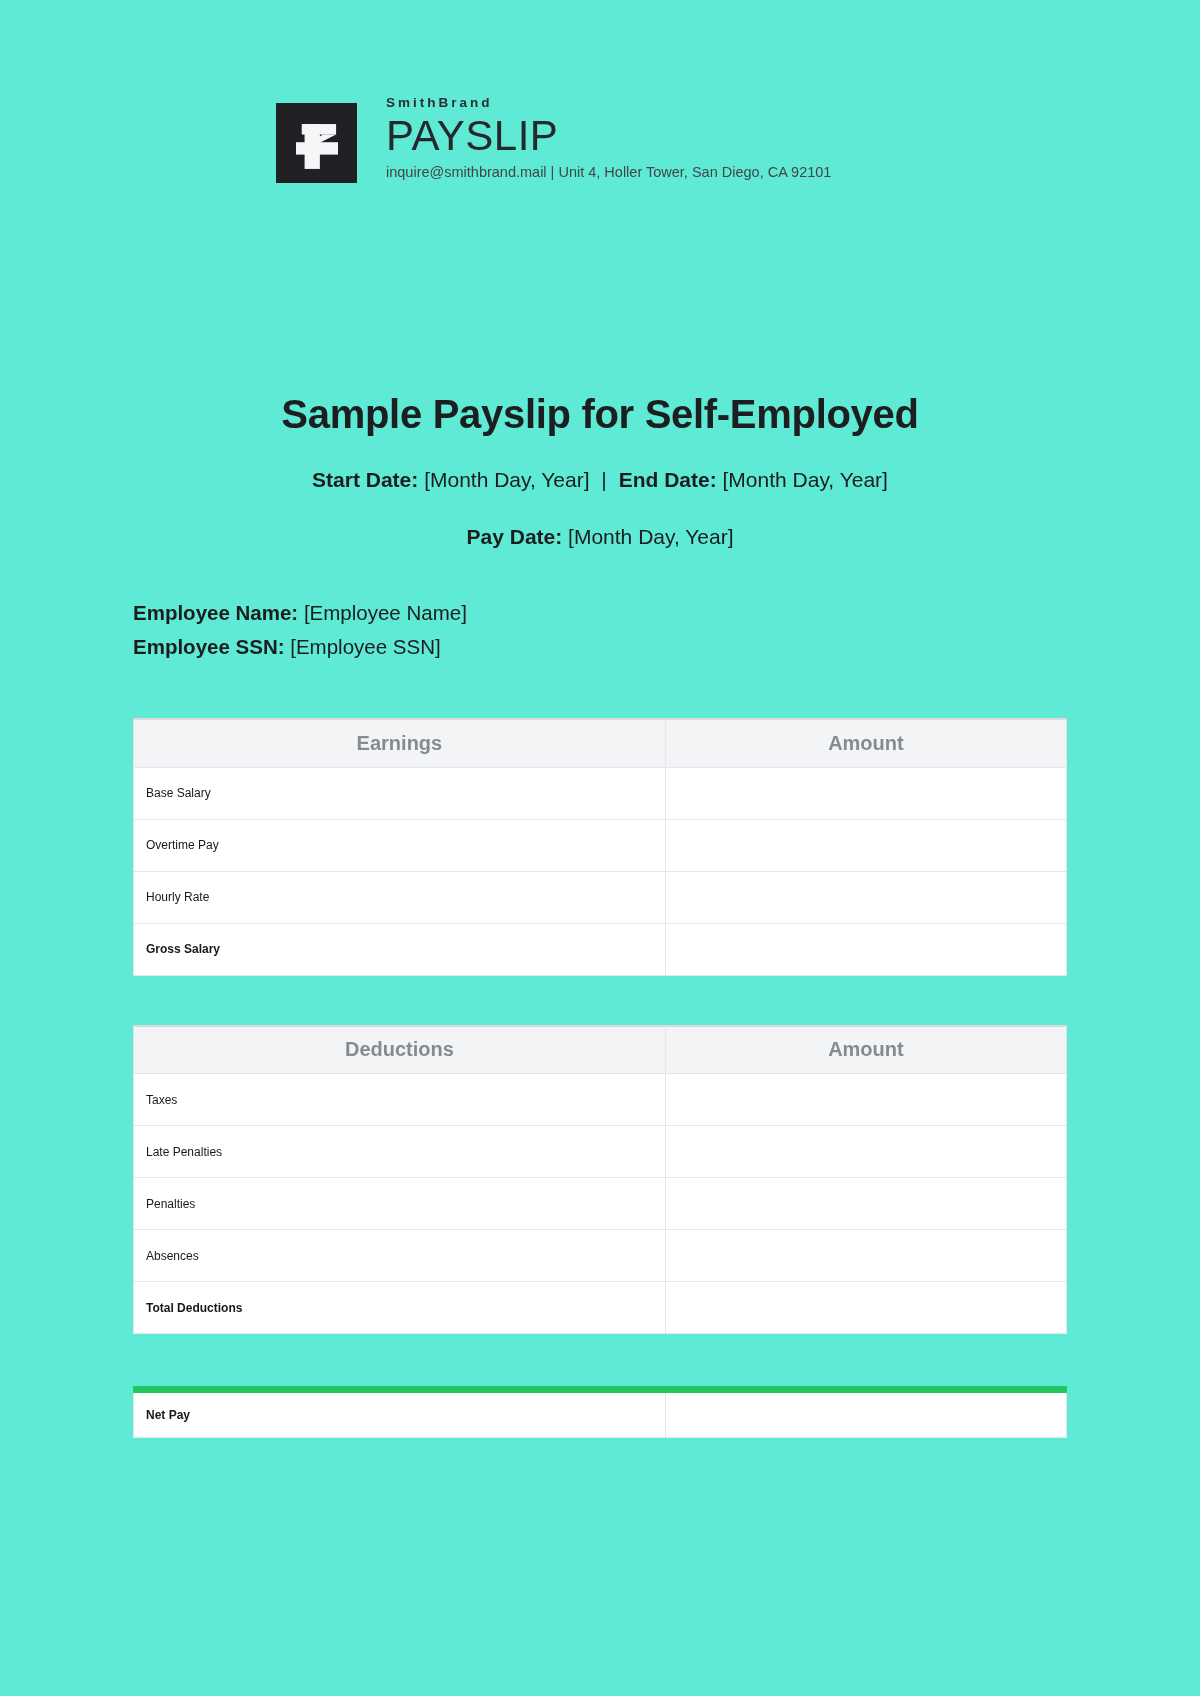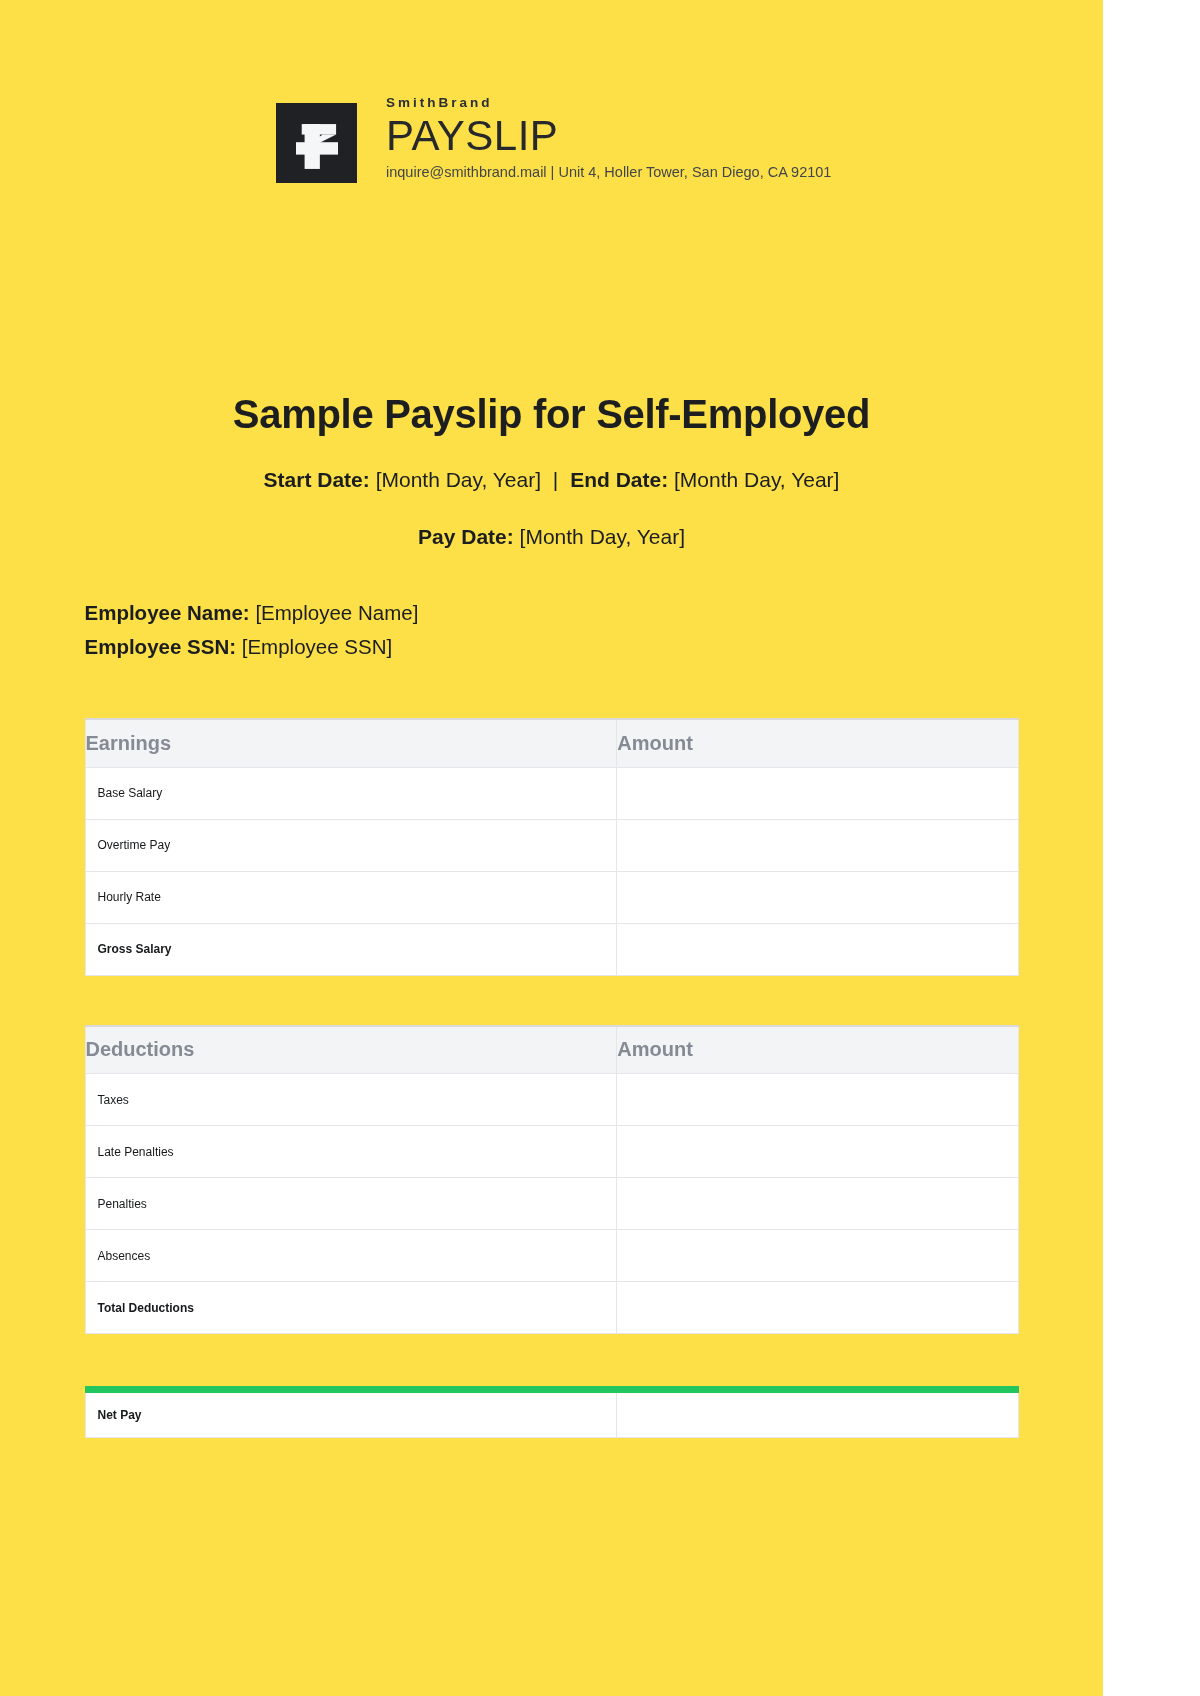--- a/index.html
+++ b/index.html
@@ -4,21 +4,21 @@
 <style>
   * { margin: 0; padding: 0; box-sizing: border-box; }
   html, body { background: #ffffff; }
   body {
     width: 1200px; height: 1696px;
     font-family: "Liberation Sans", "DejaVu Sans", sans-serif;
     color: #1b1d1f;
     position: relative;
     overflow: hidden;
   }
-  .page { position: relative; width: 1103px; height: 1696px; background: #fde047; }
+  .page { position: relative; width: 1200px; height: 1696px; background: #5eead4; }
 
   
   .brand {
     position: absolute; left: 276px; top: 103px;
     display: flex; align-items: flex-start; gap: 29px;
   }
   .logo-square {
     width: 81px; height: 80px; background: #1f2124;
     display: flex; align-items: center; justify-content: center;
     flex: 0 0 auto;
@@ -62,21 +62,21 @@
     border-left: 1px solid #e5e6e9; border-right: 1px solid #e5e6e9;
     border-bottom: 1px solid #e5e6e9; border-top: 2px solid #d8dade;
   }
   table.earnings-table { margin-top: 54px; }
   table.deductions-table { margin-top: 49px; }
   table.net-table { margin-top: 52px; border-top: 7px solid #22c55e; }
   col.c-label { width: 57%; }
   col.c-amount { width: 43%; }
   .pay-table th {
     height: 48px; background: #f3f4f6; color: #848b94;
-    font-size: 20px; font-weight: 700; text-align: left;
+    font-size: 20px; font-weight: 700; text-align: center;
     border-bottom: 1px solid #e5e6e9;
   }
   .pay-table th:first-child, .pay-table td:first-child {
     border-right: 1px solid #e5e6e9;
   }
   .pay-table td {
     height: 52px; font-size: 12px; color: #17191b;
     border-bottom: 1px solid #e5e6e9; background: #ffffff;
     padding-left: 12px; vertical-align: middle;
   }

